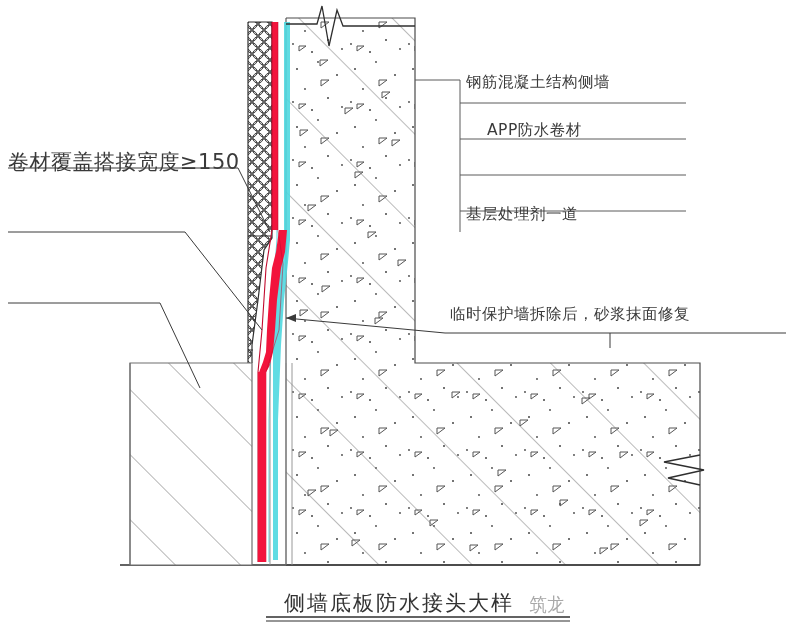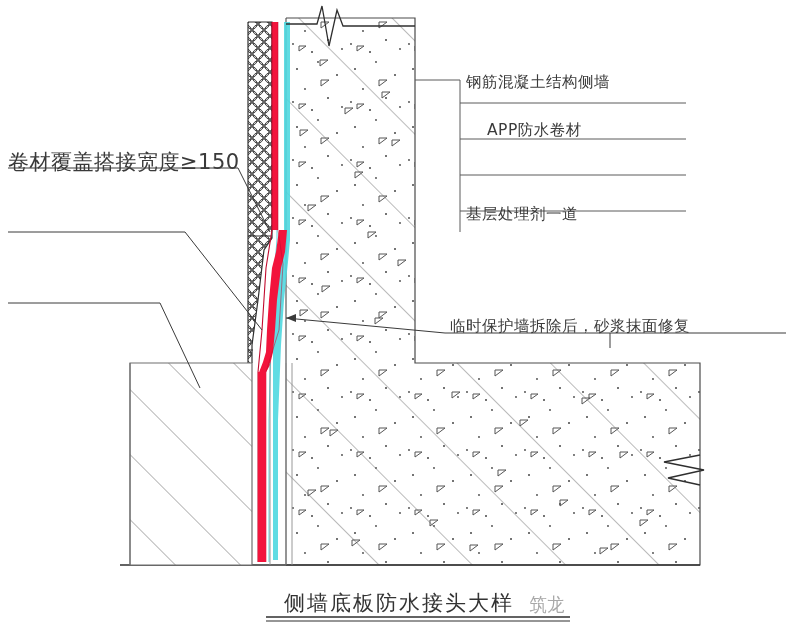--- a/index.html
+++ b/index.html
@@ -196,18 +196,18 @@
       <line x1="130" y1="363" x2="130" y2="565"></line>
     </g>
   </svg>
 
   <div class="txt lbl-left" style="left:8px;top:148px;">卷材覆盖搭接宽度≥150</div>
 
   <div class="txt lbl-right" style="left:466px;top:72px;">钢筋混凝土结构侧墙</div>
   <div class="txt lbl-right" style="left:487px;top:120px;">APP防水卷材</div>
   <div class="txt lbl-right" style="left:466px;top:172px;margin-top:32px;">基层处理剂一道</div>
 
-  <div class="txt lbl-mid" style="left:450px;top:316px;text-align:center;">临时保护墙拆除后，砂浆抹面修复</div>
+  <div class="txt lbl-mid" style="left:450px;top:304px;text-align:center;">临时保护墙拆除后，砂浆抹面修复</div>
 
   <div class="txt title" style="left:268px;top:589px;margin-left:16px;">侧墙底板防水接头大样</div>
   <div class="wmark" style="left:528px;top:592px;">筑龙</div>
 
 </div>
 
 </body></html>

